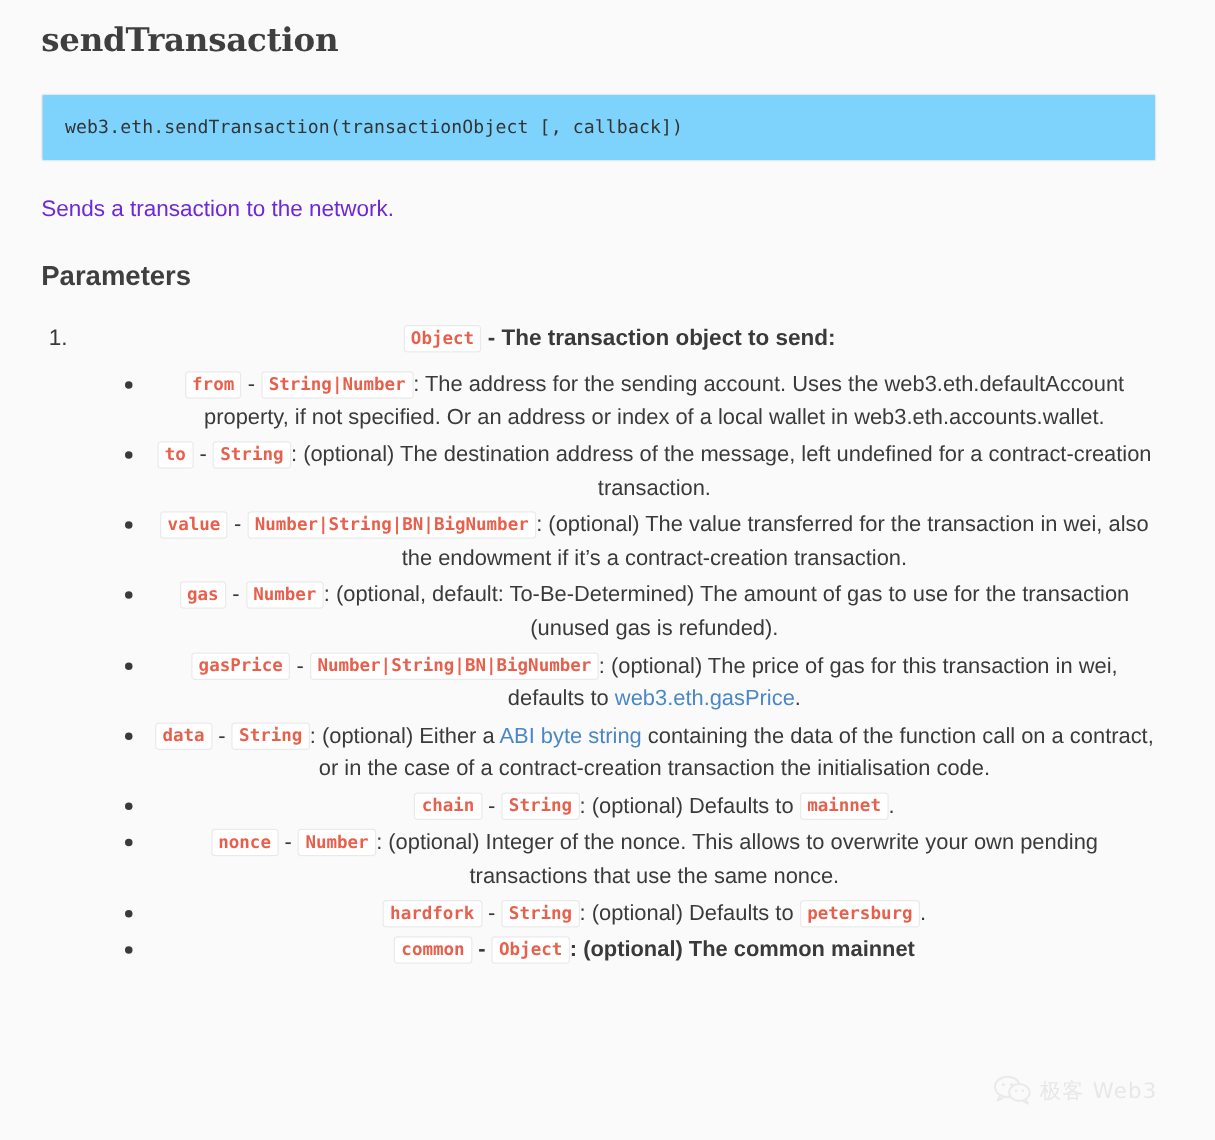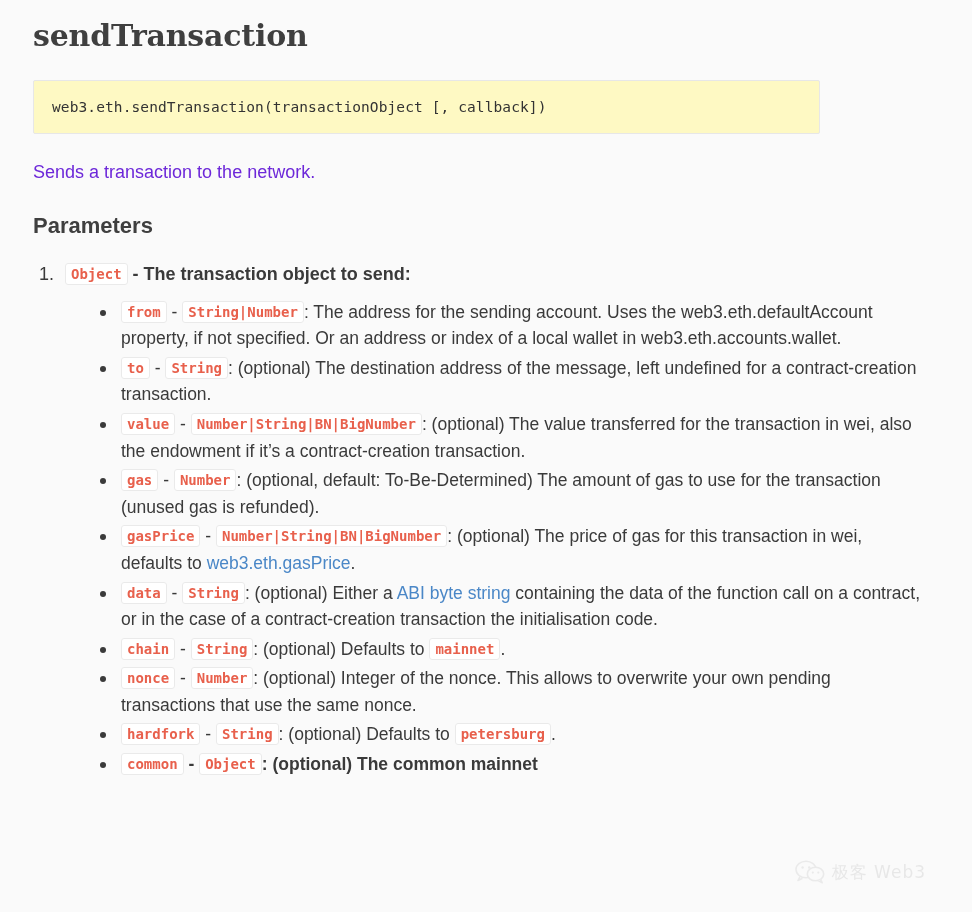--- a/index.html
+++ b/index.html
@@ -18,45 +18,45 @@
 
   .page {
     padding: 8px 46px 0 33px;
     box-sizing: border-box;
     width: 972px;
   }
 
   
   h1.doc-title {
     font-family: "DejaVu Serif", "Liberation Serif", serif;
-    font-size: 30px;
+    font-size: 26px;
     font-weight: bold;
     color: #3f3f3f;
     margin: 10px 0 0 0;
     letter-spacing: -0.2px;
     line-height: 1.2;
   }
   h2.section-title {
     font-family: Liberation Sans, sans-serif;
     font-size: 22px;
     font-weight: bold;
     color: #3f3f3f;
     margin: 28px 0 0 0;
     line-height: 1.2;
   }
 
   
   .code-block {
     margin: 26px 0 0 0;
-    background: #fef9c3;
+    background: #7dd3fc;
     border: 1px solid #e7e7e7;
     border-radius: 2px;
     padding: 17px 18px;
     box-sizing: border-box;
-    width: 787px;
+    width: 892px;
   }
   .code-block code {
     font-family: "DejaVu Sans Mono", "Liberation Mono", monospace;
     font-size: 14.5px;
     color: #333333;
     white-space: pre;
     letter-spacing: 0.1px;
   }
 
   
@@ -66,20 +66,21 @@
     margin: 25px 0 0 0;
     line-height: 1.45;
   }
 
   
   ol.params {
     margin: 22px 0 0 0;
     padding-left: 26px;
     font-size: 18px;
     line-height: 1.45;
+    text-align: center;
   }
   ol.params > li {
     font-weight: bold;
     color: #3a3a3a;
     padding-left: 6px;
   }
   ol.params > li::marker {
     font-weight: normal;
   }
 

